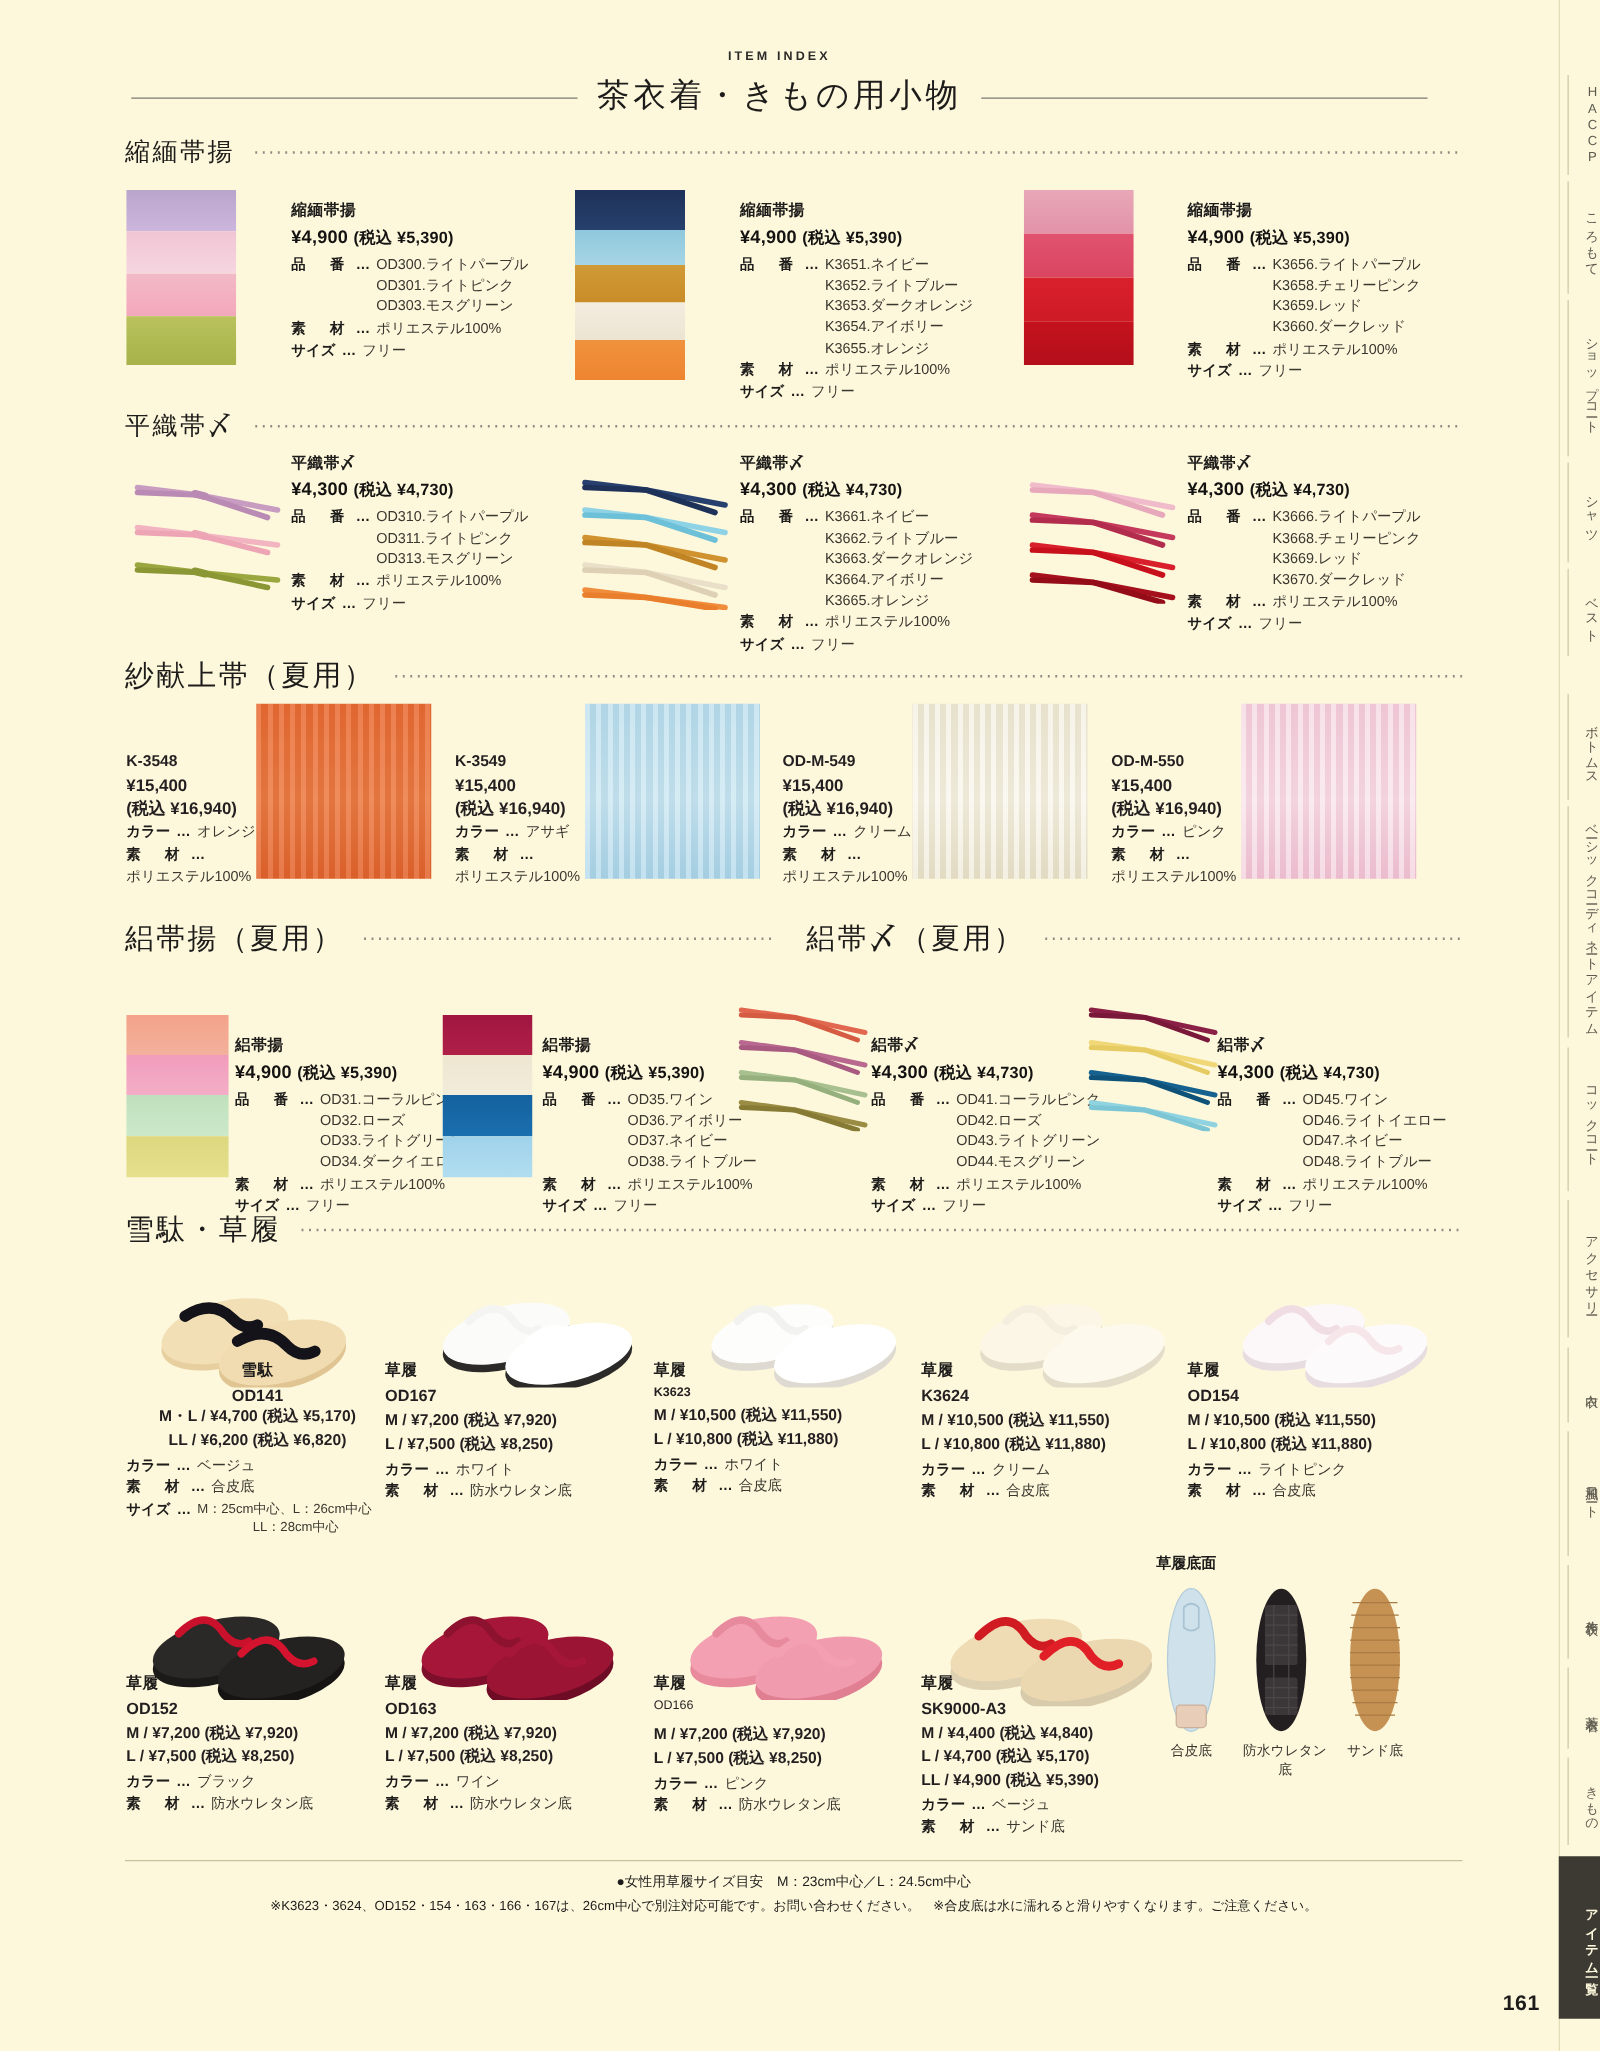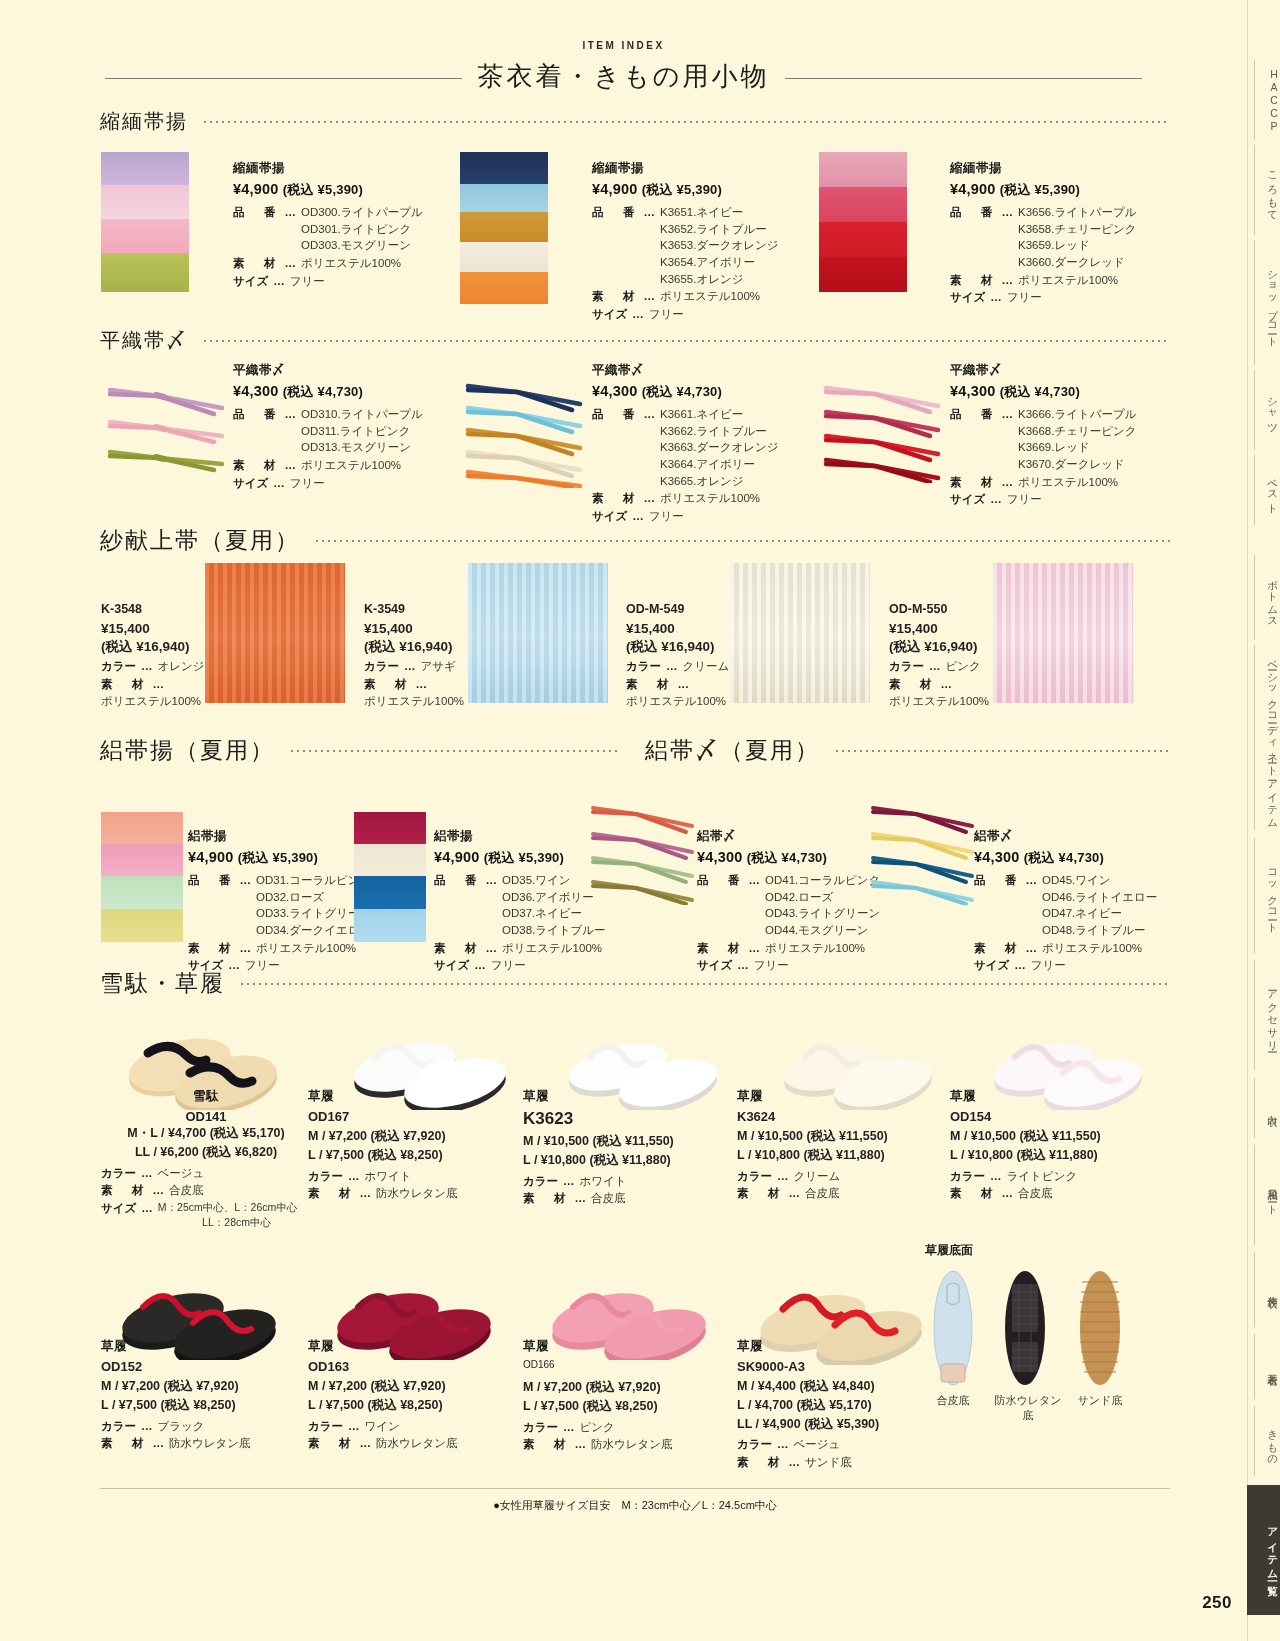--- a/index.html
+++ b/index.html
@@ -686,21 +686,21 @@
     </div>
     <div class="row">
       <span class="lbl sp">素　材</span>
       <span class="dots">…</span>
       <span class="val">防水ウレタン底</span>
     </div>
   </div>
 
   <div class="blk" style="left:523px; top:1088px; width:215px;">
     <div class="p-name">草履</div>
-    <div style="font-size:17px;font-weight:bold;margin-bottom:3px;">K3623</div>
+    <div style="font-size:10px;font-weight:bold;margin-bottom:3px;">K3623</div>
     <div style="font-size:12.5px;font-weight:bold;line-height:1.5;">
       <div>M / ¥10,500 (税込 ¥11,550)</div>
       <div>L / ¥10,800 (税込 ¥11,880)</div>
     </div>
     <div class="row" style="margin-top:3px;">
       <span class="lbl">カラー</span>
       <span class="dots">…</span>
       <span class="val">ホワイト</span>
     </div>
     <div class="row">
@@ -900,23 +900,24 @@
     </g>
   </svg>
 
   <div class="sole-cap" style="left:923px; top:1393px;">合皮底</div>
   <div class="sole-cap" style="left:990px; top:1393px; width:76px;">防水ウレタン底</div>
   <div class="sole-cap" style="left:1070px; top:1393px;">サンド底</div>
 
   <div class="foot" style="top:1488px;text-align:center;">
     <div class="foot-rule"></div>
     <div class="foot-l1">●女性用草履サイズ目安　M：23cm中心／L：24.5cm中心</div>
-  </div>
-
-  <div class="pageno">250</div>
+    <div class="foot-l2">※K3623・3624、OD152・154・163・166・167は、26cm中心で別注対応可能です。お問い合わせください。　※合皮底は水に濡れると滑りやすくなります。ご注意ください。</div>
+  </div>
+
+  <div class="pageno">161</div>
 
   <div class="side-rail">
     <div class="side-tab" style="top:60px; height:80px;">HACCP</div>
     <div class="side-tab" style="top:145px; height:90px;">ころもて</div>
     <div class="side-tab" style="top:240px; height:125px;">ショップコート</div>
     <div class="side-tab" style="top:370px; height:80px;">シャツ</div>
     <div class="side-tab" style="top:455px; height:70px;">ベスト</div>
     <div class="side-tab" style="top:555px; height:85px;">ボトムス</div>
     <div class="side-tab" style="top:645px; height:185px;">ベーシックコーディネートアイテム</div>
     <div class="side-tab" style="top:838px; height:115px;">コックコート</div>

